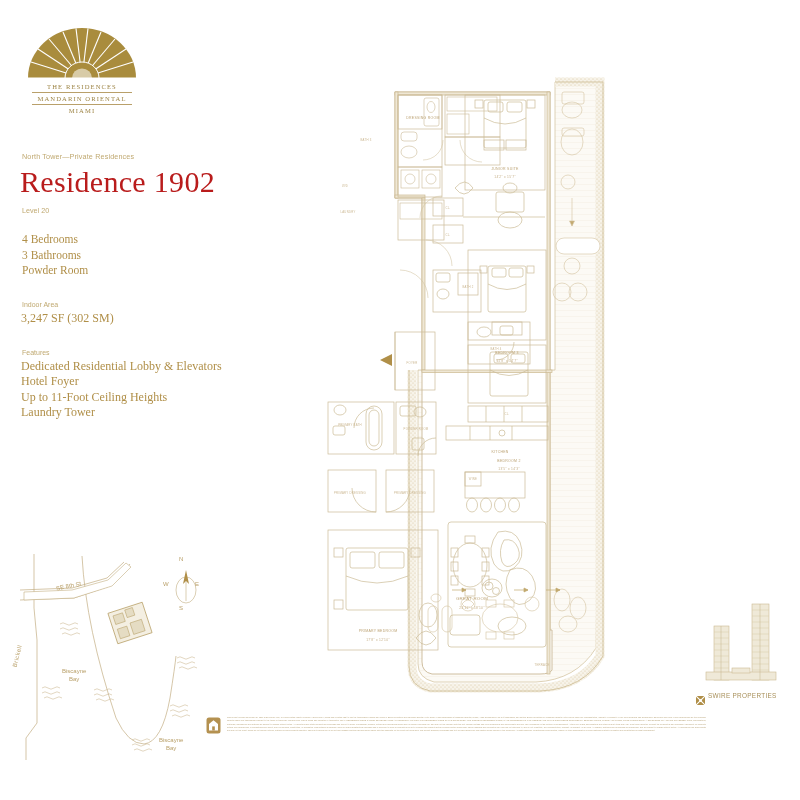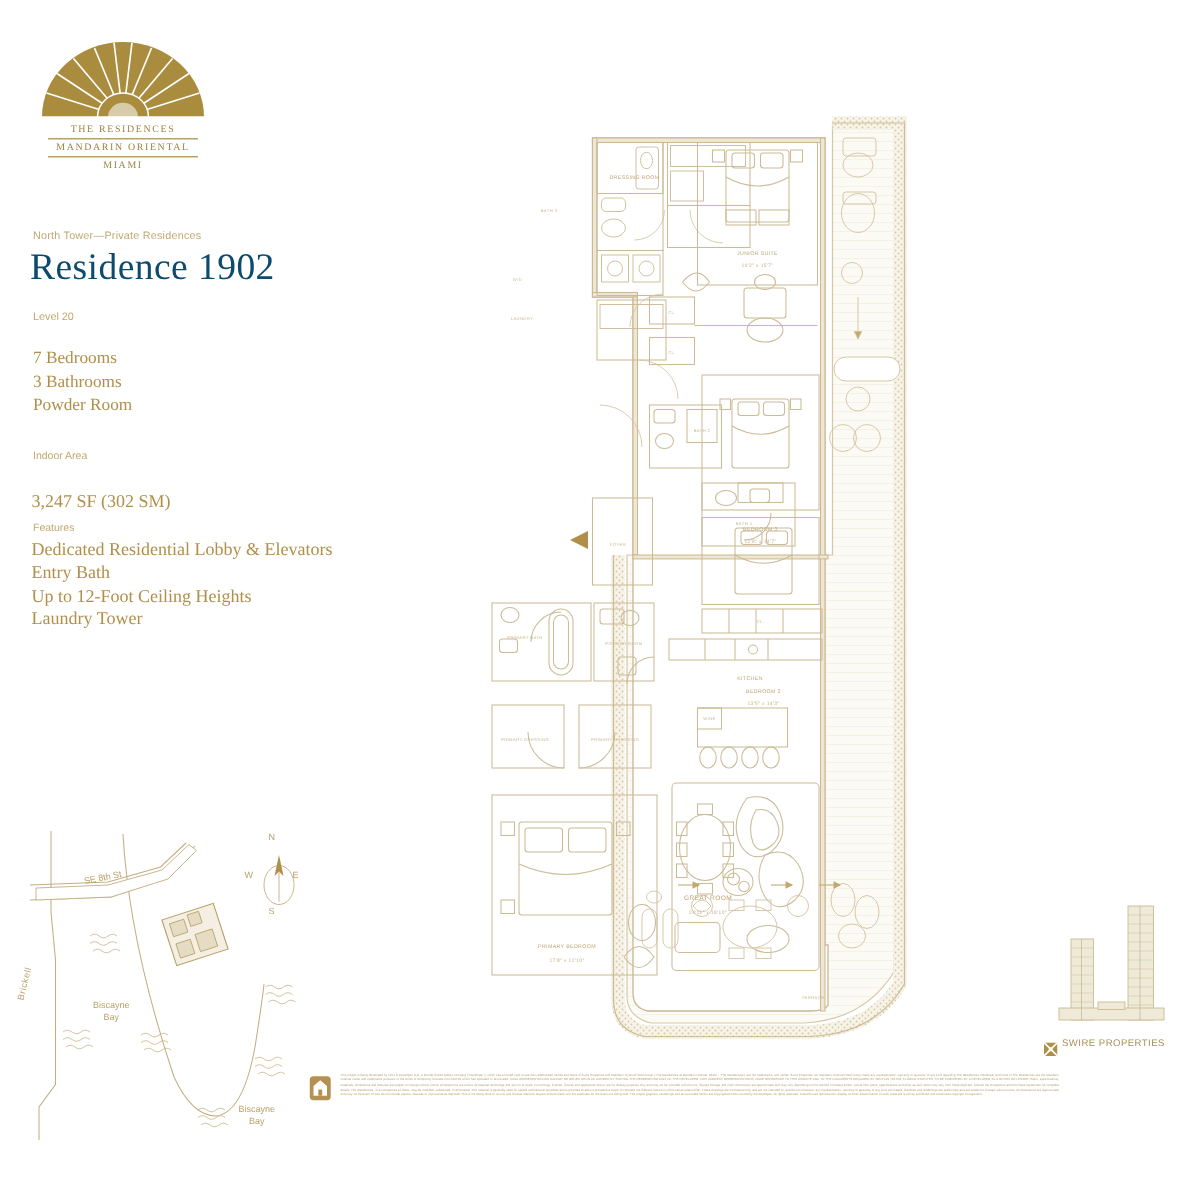--- a/index.html
+++ b/index.html
@@ -24,35 +24,35 @@
   .logo-rule{height:1px;background:#b9a06a;margin:1px 4px;}
 
   .eyebrow{
     position:absolute;left:22px;top:152px;
     font-size:7.2px;letter-spacing:.15px;color:#c0a971;
     font-family:"Liberation Sans", sans-serif;
   }
   .title{
     position:absolute;left:20px;top:165px;
     font-family:"Liberation Serif", serif;
-    font-size:25px;color:#0c4a6e;letter-spacing:.3px;font-weight:400;
+    font-size:30px;color:#b91c1c;letter-spacing:.3px;font-weight:400;
   }
   .level{
     position:absolute;left:22px;top:206px;
     font-size:7.2px;color:#c0a971;
   }
   .rooms{position:absolute;left:22px;top:232px;}
   .rooms div{
     font-family:"Liberation Serif", serif;
     font-size:11.5px;color:#b08f48;line-height:15.6px;
   }
   .area-label{position:absolute;left:22px;top:301px;font-size:7px;color:#c0a971;}
   .area-val{
     position:absolute;left:21px;top:311px;
-    font-family:"Liberation Serif", serif;font-size:12px;color:#b08f48;margin-top:16px;
+    font-family:"Liberation Serif", serif;font-size:12px;color:#b08f48;
   }
   .feat-label{position:absolute;left:22px;top:349px;font-size:7px;color:#c0a971;}
   .features{position:absolute;left:21px;top:359px;}
   .features div{
     font-family:"Liberation Serif", serif;
     font-size:12px;color:#b08f48;line-height:15.3px;
   }
 
   
   .map{position:absolute;left:12px;top:548px;width:210px;height:212px;}
@@ -134,33 +134,33 @@
         <div class="logo-rule"></div>
         <div class="logo-line3">MIAMI</div>
       </div>
     </div>
 
     <div class="eyebrow">North Tower—Private Residences</div>
     <div class="title">Residence 1902</div>
     <div class="level">Level 20</div>
 
     <div class="rooms">
-      <div>7 Bedrooms</div>
+      <div>4 Bedrooms</div>
       <div>3 Bathrooms</div>
       <div>Powder Room</div>
     </div>
 
     <div class="area-label">Indoor Area</div>
     <div class="area-val">3,247 SF (302 SM)</div>
 
     <div class="feat-label">Features</div>
     <div class="features">
       <div>Dedicated Residential Lobby &amp; Elevators</div>
-      <div>Entry Bath</div>
-      <div>Up to 12-Foot Ceiling Heights</div>
+      <div>Hotel Foyer</div>
+      <div>Up to 11-Foot Ceiling Heights</div>
       <div>Laundry Tower</div>
     </div>
 
     <div class="map">
       <svg width="210" height="212" viewBox="0 0 210 212">
         <g fill="none" stroke="#c3ae82" stroke-width=".7">
 
           <path d="M22,6 L22,60 L25,92 L25,175 L14,190 L14,212"></path>
           <path d="M8,42 L60,40 L95,30 L112,14"></path>
           <path d="M8,52 L62,50 L98,38 L118,16"></path>

